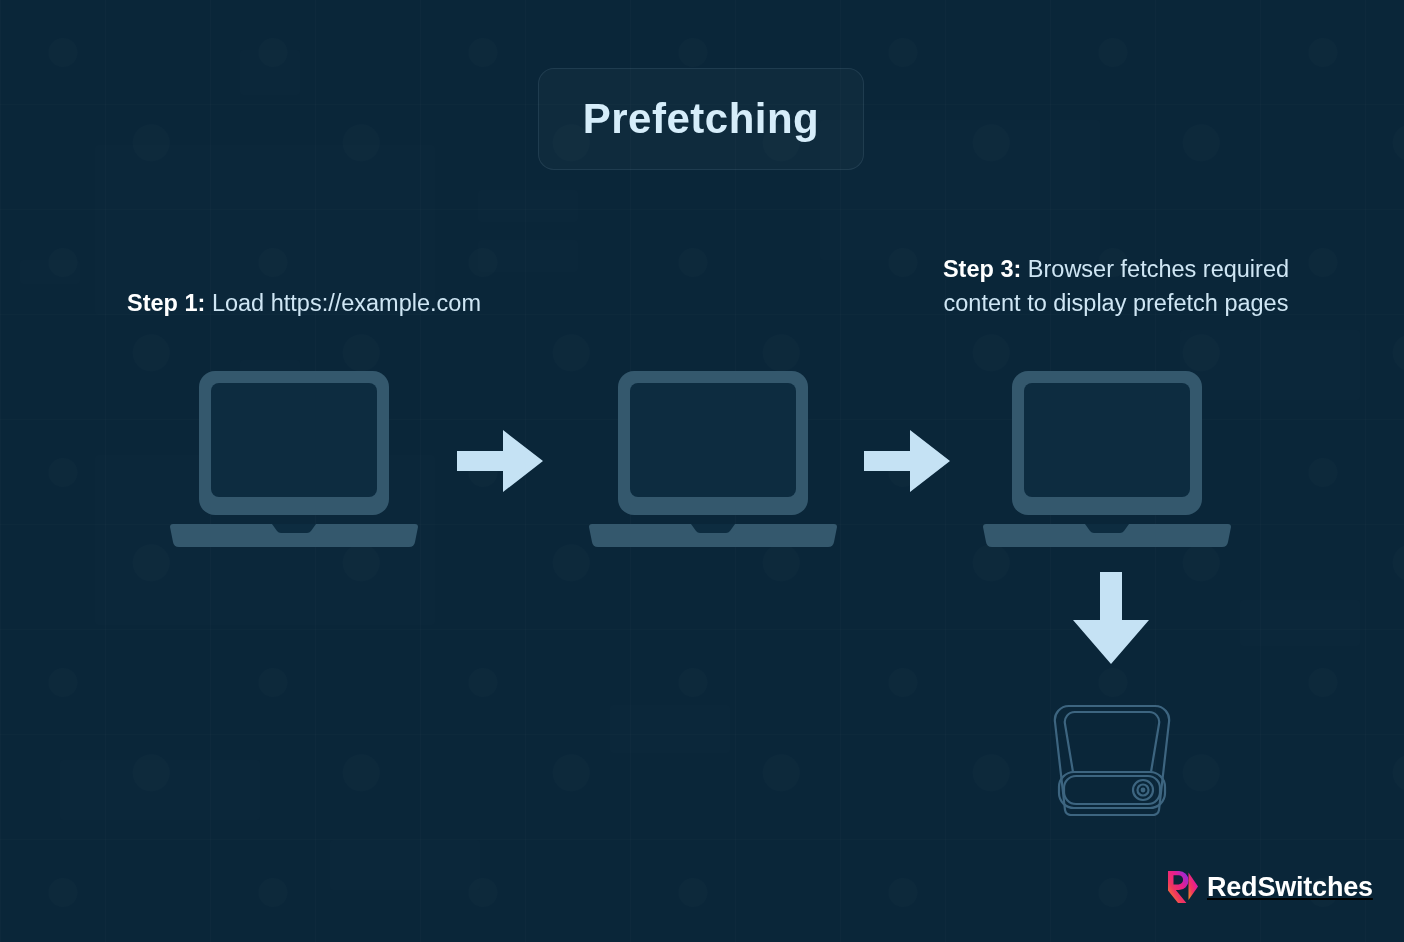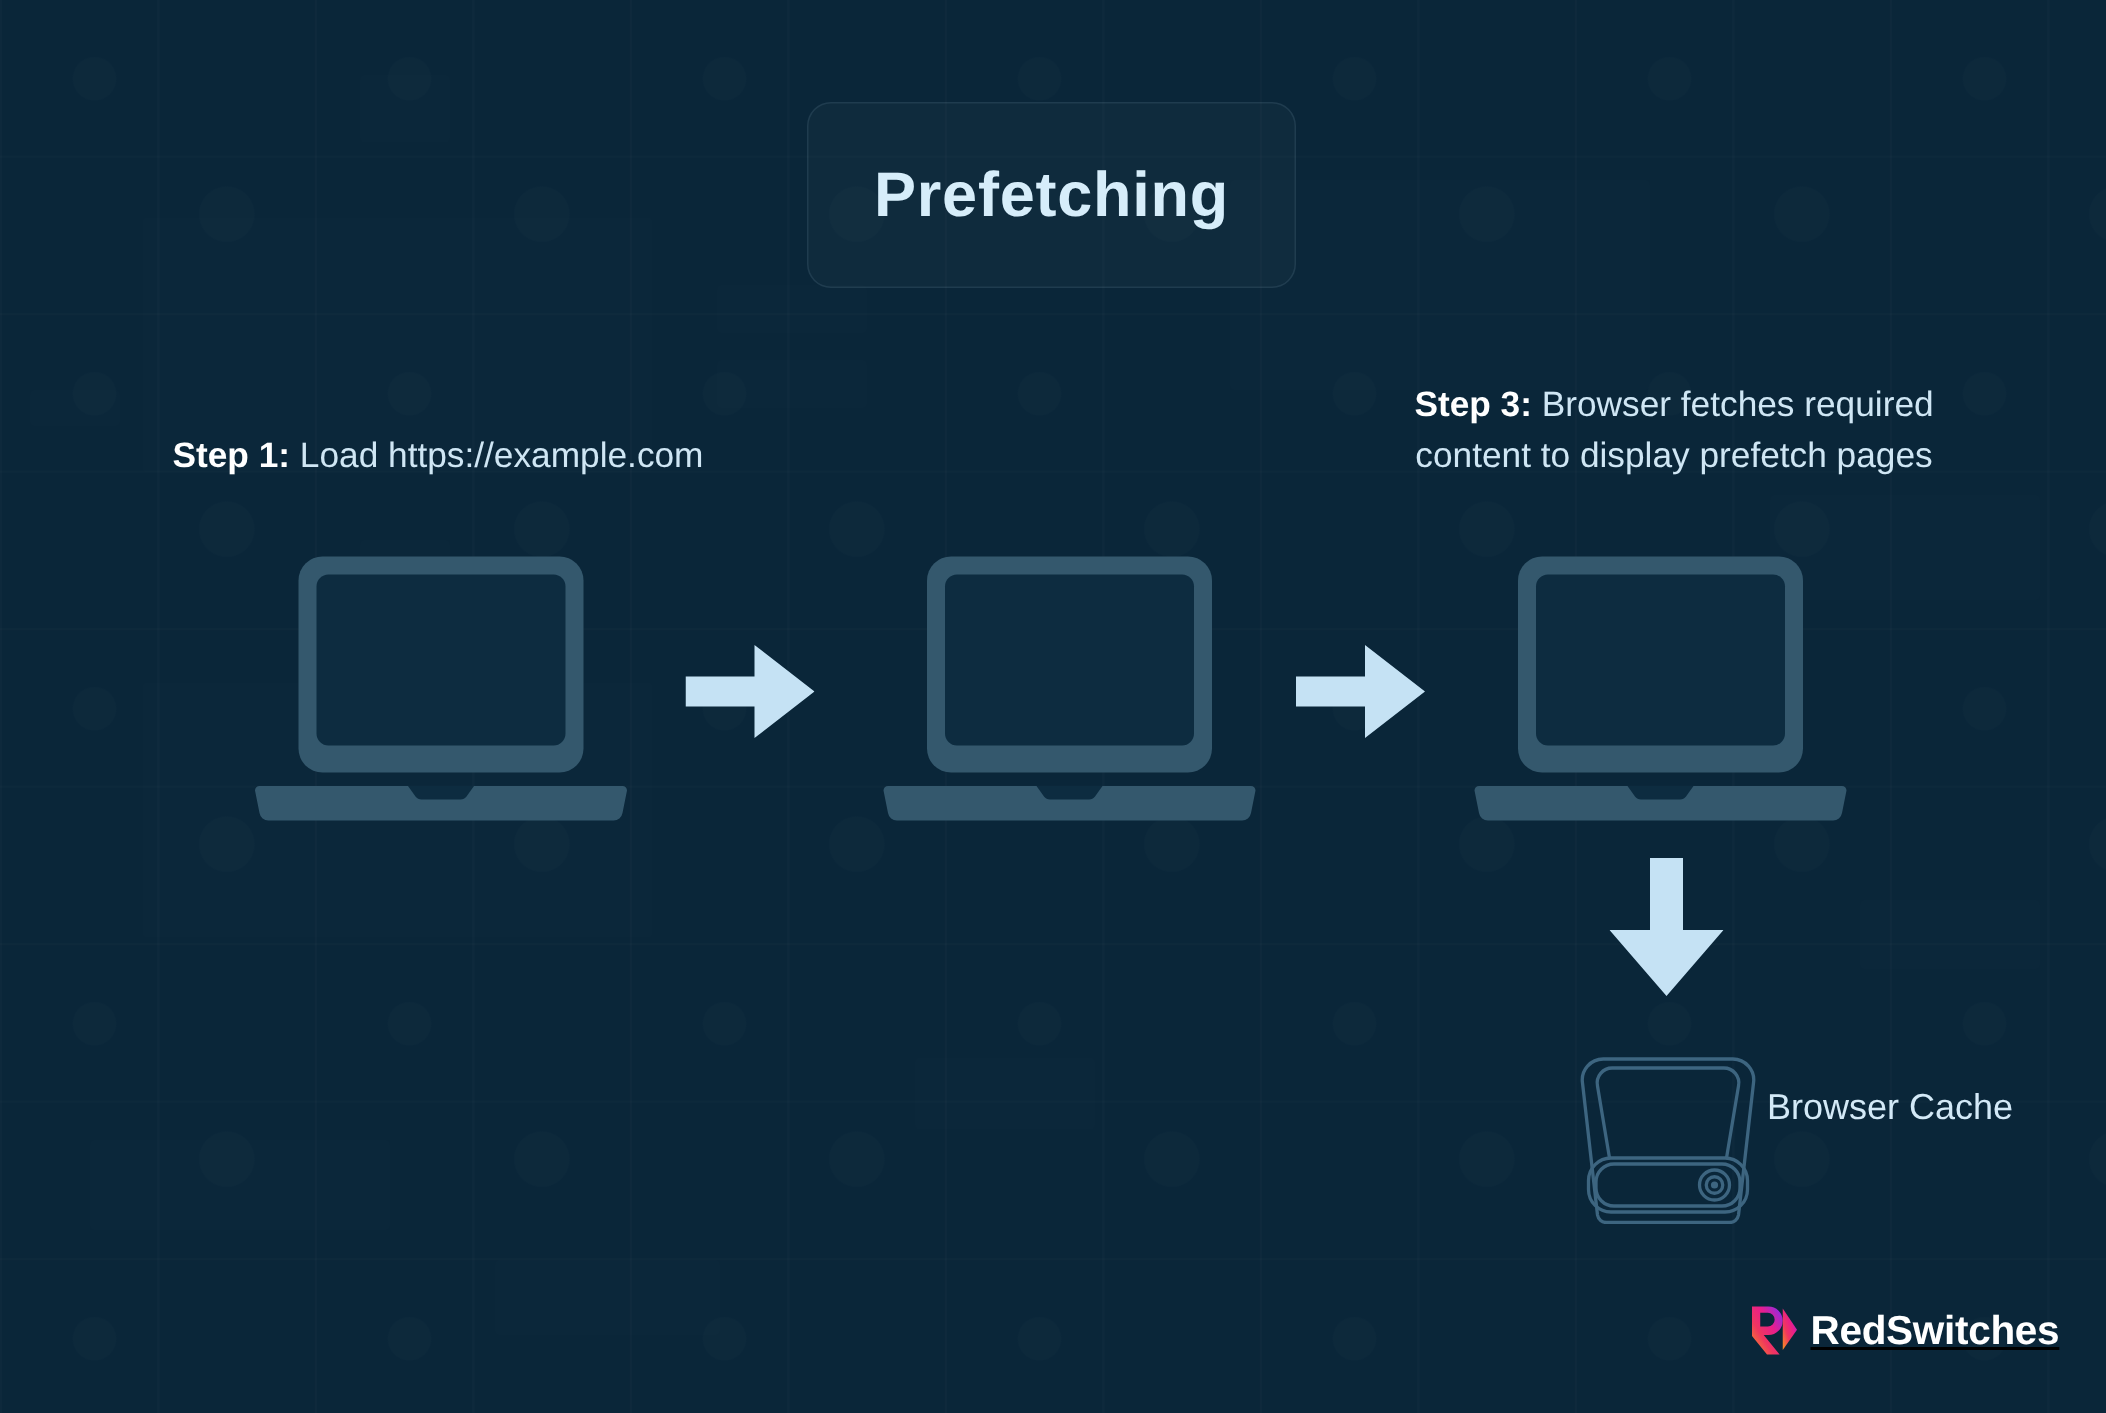--- a/index.html
+++ b/index.html
@@ -42,21 +42,21 @@
     pointer-events: none;
     opacity: 0.55;
   }
 
   
   #title-box {
     position: absolute;
     left: 538px;
     top: 68px;
     width: 326px;
-    height: 124px;
+    height: 102px;
     border-radius: 16px;
     background: rgba(255,255,255,0.022);
     border: 1px solid rgba(173, 216, 240, 0.10);
     box-sizing: border-box;
     display: flex;
     align-items: center;
     justify-content: center;
   }
   #title-text {
     font-size: 42px;
@@ -72,21 +72,21 @@
     font-size: 23.5px;
     line-height: 34px;
     color: #cfe6f4;
     font-weight: 500;
     margin-top: 24px;
   }
   .step-caption .step-label {
     font-weight: 700;
     color: #ffffff;
   }
-  #step1-caption { left: 112px;  top: 262px; width: 360px; }
+  #step1-caption { left: 124px;  top: 262px; width: 360px; }
   #step2-caption { left: 535px;  top: 262px; width: 340px; }
   #step3-caption { left: 920px;  top: 228px; width: 392px; }
 
   
   .laptop {
     position: absolute;
     width: 252px;
     height: 185px;
   }
   #laptop-1 { left: 168px;  top: 368px; }
@@ -242,21 +242,20 @@
       <path d="M23 122 L13 34 a14 14 0 0 1 14 -16 h86 a14 14 0 0 1 14 16 l-10 88 a6 6 0 0 1 -6 5 H29 a6 6 0 0 1 -6 -5 z"></path>
       <path d="M31 84 L23 36 a10 10 0 0 1 10 -12 h74 a10 10 0 0 1 10 12 l-8 48"></path>
       <rect x="17" y="84" width="106" height="36" rx="15"></rect>
       <rect x="22" y="88" width="96" height="28" rx="12"></rect>
       <circle cx="101" cy="102" r="10"></circle>
       <circle cx="101" cy="102" r="5.5"></circle>
     </g>
     <circle cx="101" cy="102" r="2.4" fill="#3d6580"></circle>
   </svg>
 
-  <div id="cache-label">Browser Cache</div>
 
   <div id="logo">
     <svg id="logo-mark" viewBox="0 0 34 36">
       <defs>
         <linearGradient id="rsgrad" x1="0" y1="1" x2="1" y2="0">
           <stop offset="0%" stop-color="#f7941e"></stop>
           <stop offset="35%" stop-color="#f0365f"></stop>
           <stop offset="62%" stop-color="#e81e8c"></stop>
           <stop offset="100%" stop-color="#7b2ff7"></stop>
         </linearGradient>

